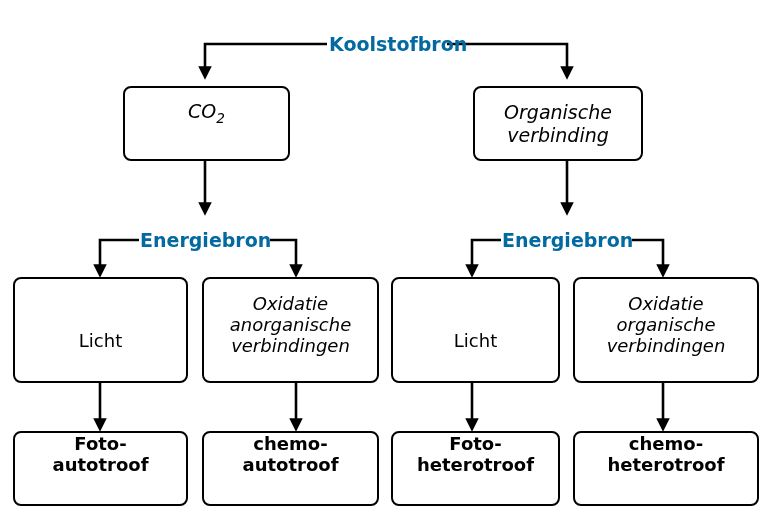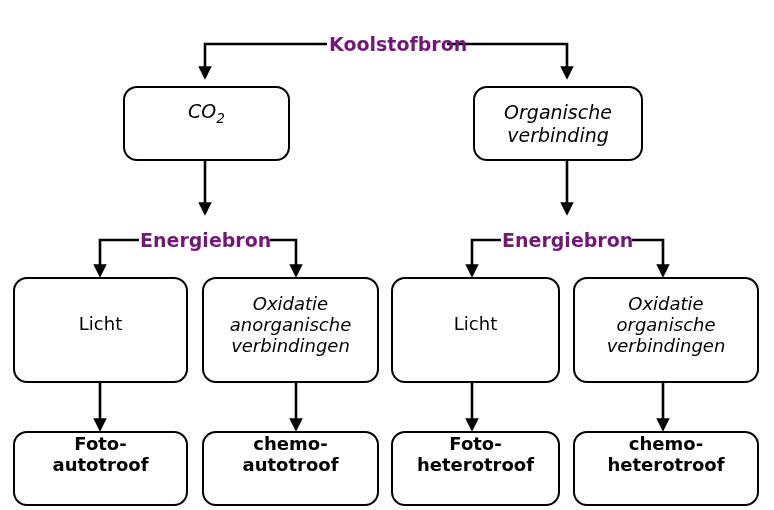--- a/index.html
+++ b/index.html
@@ -19,21 +19,21 @@
     position: absolute;
     left: 0;
     top: 0;
     width: 774px;
     height: 510px;
   }
   .node {
     position: absolute;
     box-sizing: border-box;
     border: 2.5px solid #000000;
-    border-radius: 14px;
+    border-radius: 8px;
     background: #ffffff;
     display: flex;
     align-items: center;
     justify-content: center;
     text-align: center;
     line-height: 1.18;
     color: #000000;
   }
   .node-text {
     display: block;
@@ -47,38 +47,38 @@
   .lvl1.boxco2 {
     align-items: flex-start;
     padding-top: 12px;
   }
   .lvl3 {
     font-size: 18px;
     font-style: italic;
   }
   .lvl3.plain {
     font-style: normal;
-    align-items: center;
-    padding-bottom: 12px;
+    align-items: flex-end;
+    padding-bottom: 30px;
   }
   .lvl3.multi {
     align-items: flex-start;
     padding-top: 14px;
   }
   .lvl4 {
     font-size: 18px;
     font-weight: bold;
     align-items: flex-start;
     padding-top: 0;
   }
   .conn-label {
     position: absolute;
     font-size: 19px;
     font-weight: bold;
-    color: #701a75;
+    color: #0369a1;
     white-space: nowrap;
   }
   .sub {
     font-size: 0.72em;
     vertical-align: sub;
   }
 </style>
 </head>
 <body>
 

